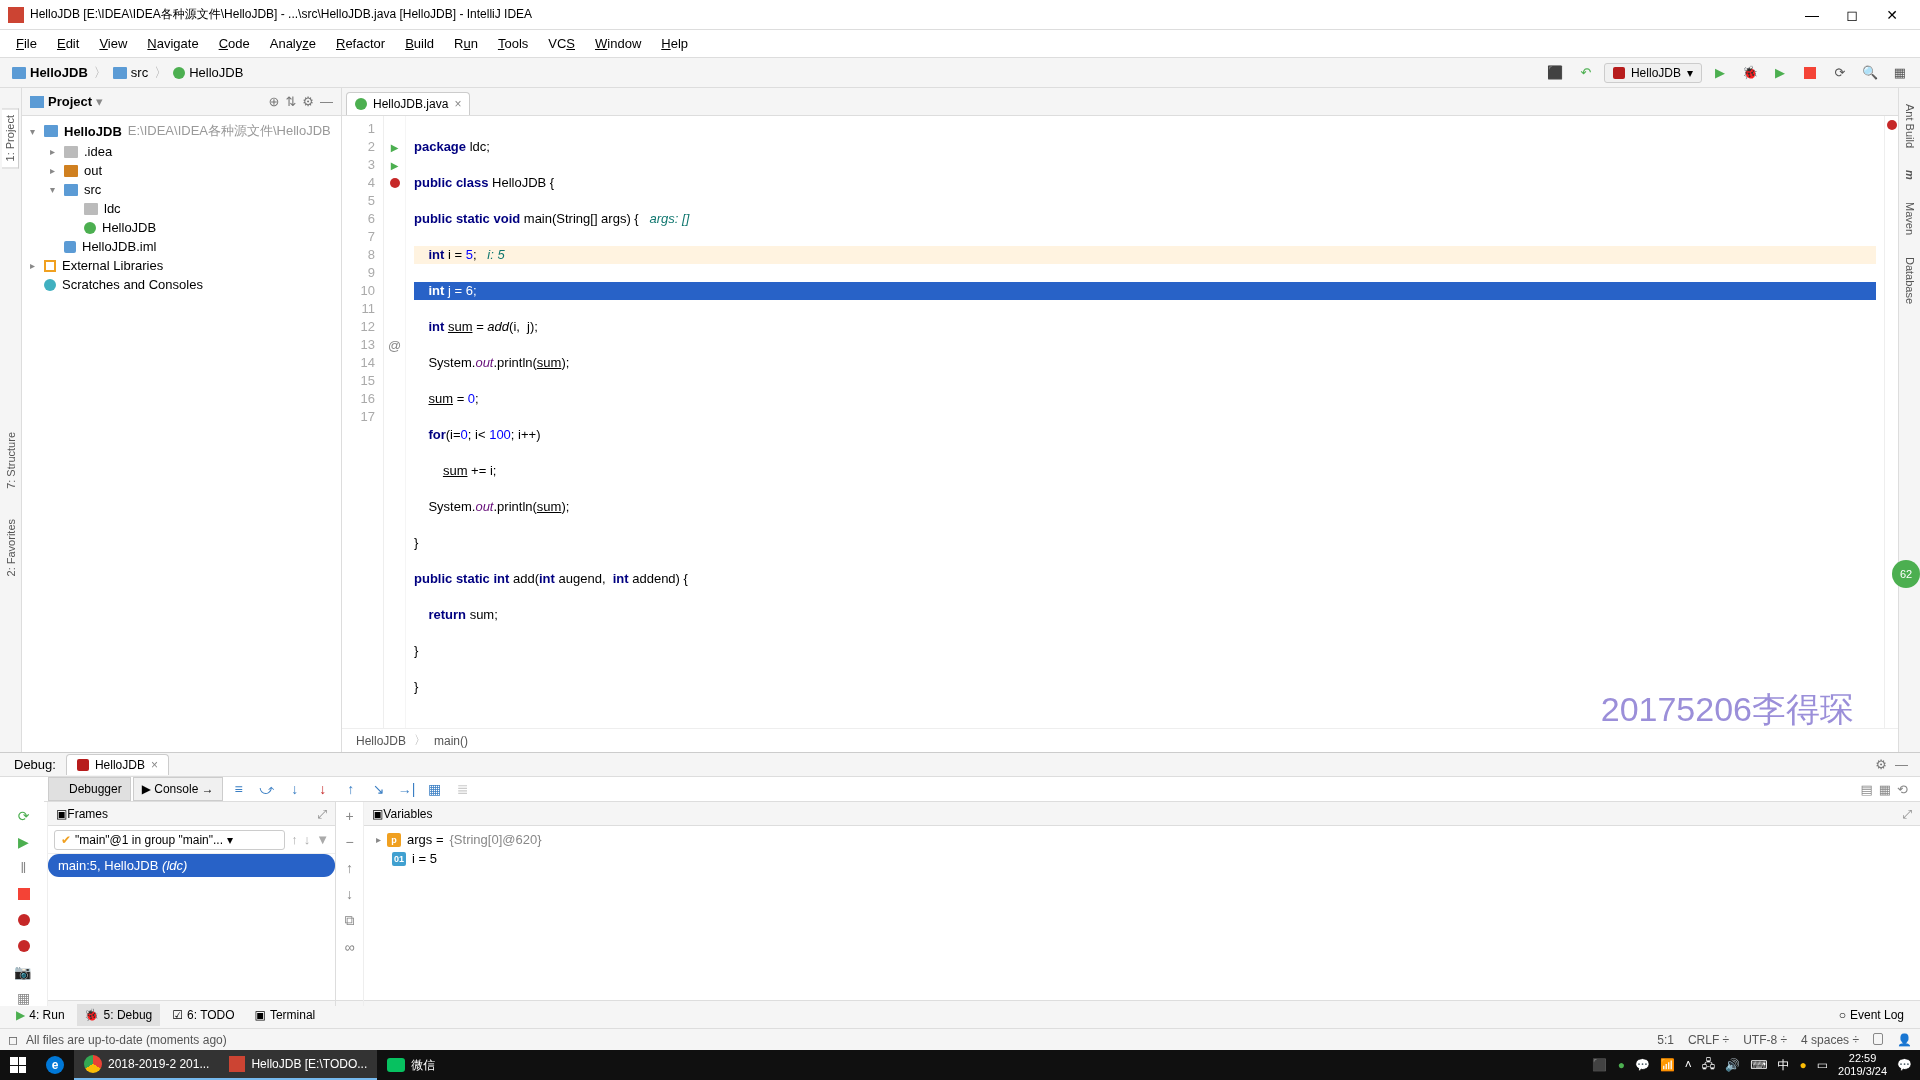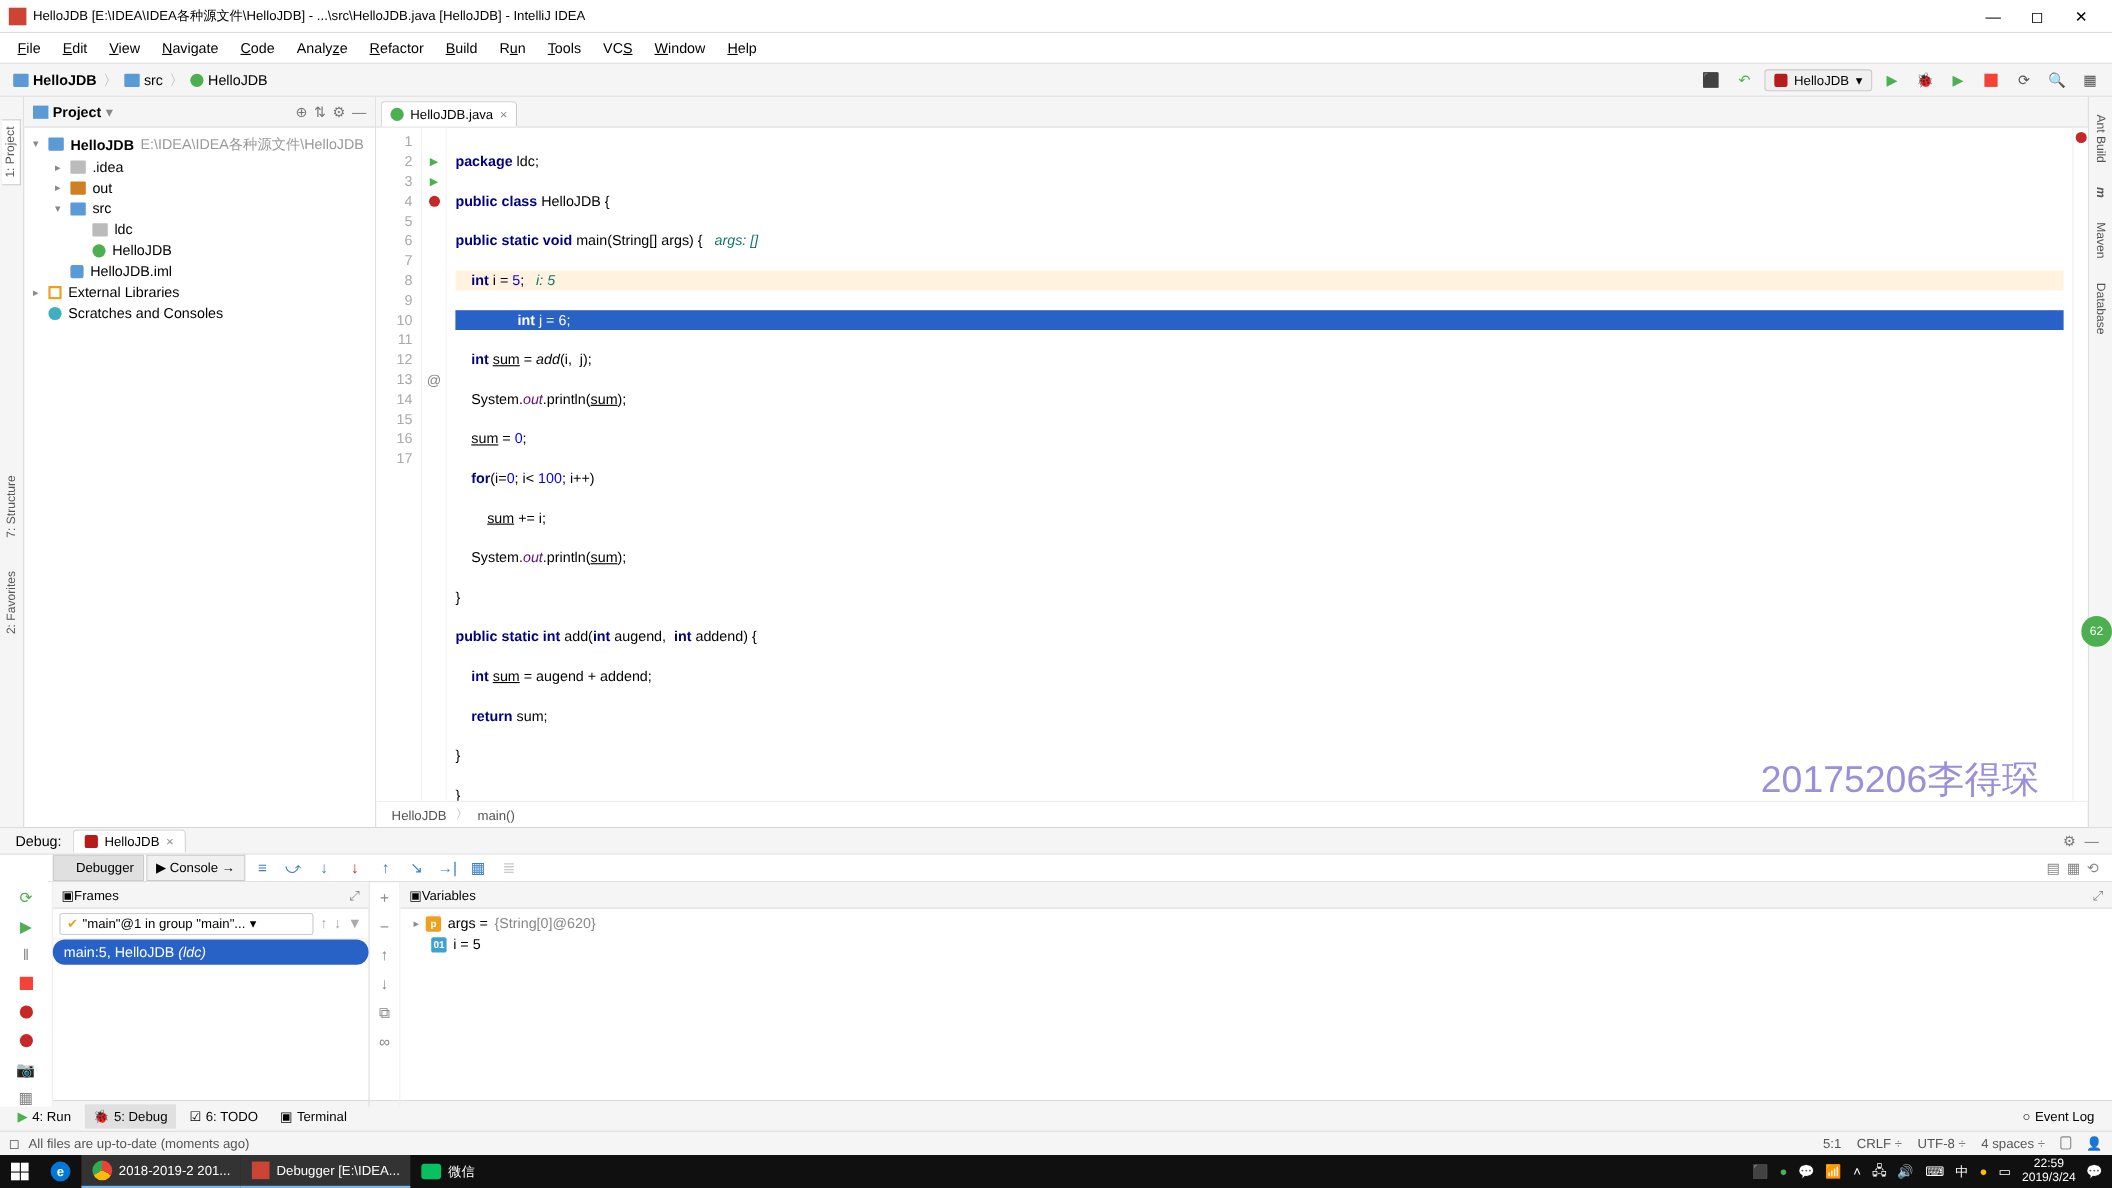--- a/index.html
+++ b/index.html
@@ -71,21 +71,21 @@
 .markers .mk { height: 18px; display: flex; align-items: center; justify-content: center; }
 .markers .runmk { color: #4caf50; font-size: 10px; }
 .markers .bpmk { width: 10px; height: 10px; background: #c62828; border-radius: 50%; }
 .code { flex: 1; padding: 4px 8px; line-height: 18px; white-space: pre; position: relative; }
 .code .line { height: 18px; }
 .code .kw { color: #000080; font-weight: bold; }
 .code .num { color: #0000ff; }
 .code .com { color: #0f766e; font-style: italic; }
 .code .fld { color: #660e7a; font-style: italic; }
 .code .hlline { background: #fff3e0; }
-.code .selline { background: #2862c7; color: #fff; padding-left: 42px; }
+.code .selline { background: #2862c7; color: #fff; }
 .code .selline .kw { color: #fff; }
 .code .selline .num { color: #fff; }
 .errstrip { width: 14px; background: #fff; border-left: 1px solid #eee; }
 .errstrip .err { width: 10px; height: 10px; background: #c62828; border-radius: 50%; margin: 4px auto; }
 
 .watermark { position: absolute; bottom: 10px; right: 30px; font-size: 34px; color: #9b8fd9; font-weight: normal; pointer-events: none; }
 
 .bcrumb { height: 24px; border-top: 1px solid #eee; display: flex; align-items: center; padding: 0 14px; font-size: 12px; color: #555; gap: 8px; }
 .bcrumb .sep { color: #aaa; }
 
@@ -363,21 +363,20 @@
 <div class="line hlline"><span class="kw">    int </span><span>i = </span><span class="num">5</span><span>;   </span><span class="com">i: 5</span></div>
 <div class="line selline"><span class="kw">    int </span><span>j = </span><span class="num">6</span><span>;</span></div>
 <div class="line"><span class="kw">    int </span><span style="text-decoration:underline">sum</span><span> = </span><span style="font-style:italic">add</span><span>(i,  j);</span></div>
 <div class="line"><span>    System.</span><span class="fld">out</span><span>.println(</span><span style="text-decoration:underline">sum</span><span>);</span></div>
 <div class="line"><span>    </span><span style="text-decoration:underline">sum</span><span> = </span><span class="num">0</span><span>;</span></div>
 <div class="line"><span class="kw">    for</span><span>(i=</span><span class="num">0</span><span>; i&lt; </span><span class="num">100</span><span>; i++)</span></div>
 <div class="line"><span>        </span><span style="text-decoration:underline">sum</span><span> += i;</span></div>
 <div class="line"><span>    System.</span><span class="fld">out</span><span>.println(</span><span style="text-decoration:underline">sum</span><span>);</span></div>
 <div class="line"><span>}</span></div>
 <div class="line"><span class="kw">public static int </span><span>add(</span><span class="kw">int </span><span>augend,  </span><span class="kw">int </span><span>addend) {</span></div>
-<div class="line"><span class="kw">    int </span><span style="text-decoration:underline">sum</span><span> = augend + addend;</span></div>
 <div class="line"><span class="kw">    return </span><span>sum</span><span>;</span></div>
 <div class="line"><span>}</span></div>
 <div class="line"><span>}</span></div>
         <div class="watermark">20175206李得琛</div>
       </div>
       <div class="errstrip">
         <div class="err"></div>
       </div>
     </div>
     <div class="bcrumb">
@@ -531,21 +530,21 @@
     </div>
   <div class="tbitem">
       <div class="edge">e</div>
     </div>
   <div class="tbitem active">
       <div class="chrome"></div>
       <span>2018-2019-2 201...</span>
     </div>
   <div class="tbitem active">
       <div class="ij"></div>
-      <span>Debugger [E:\IDEA...</span>
+      <span>HelloJDB [E:\TODO...</span>
     </div>
   <div class="tbitem">
       <div class="wx"></div>
       <span>微信</span>
     </div>
   <div class="tray">
     <span style="color:#e53">⬛</span>
     <span style="color:#4caf50">●</span>
     <span style="color:#07c160">💬</span>
     <span>📶</span>

